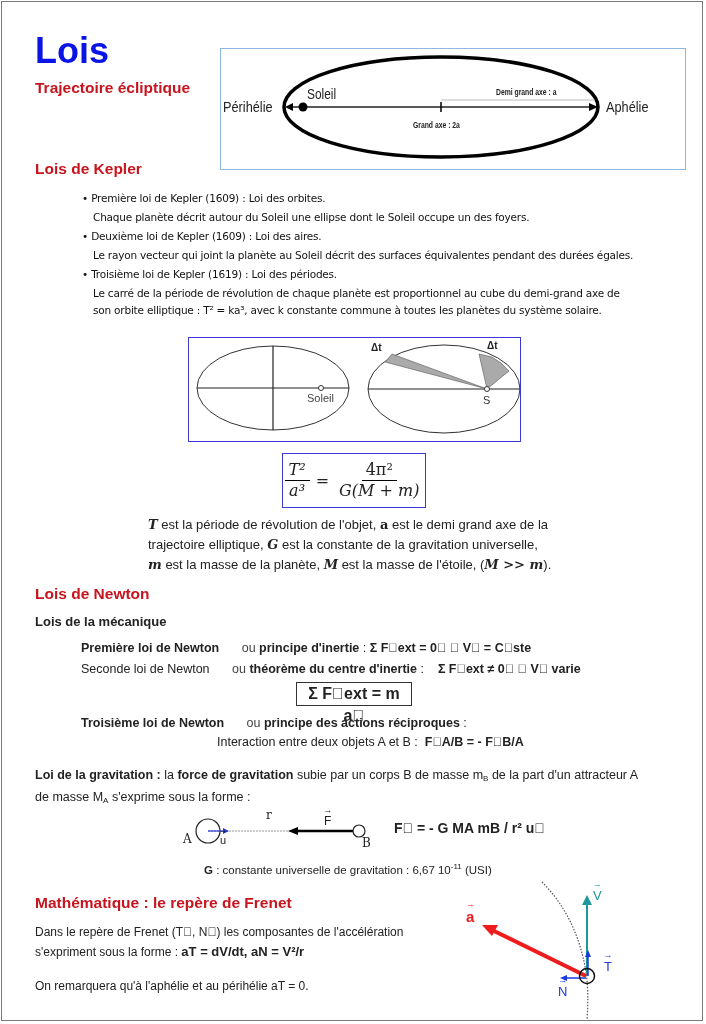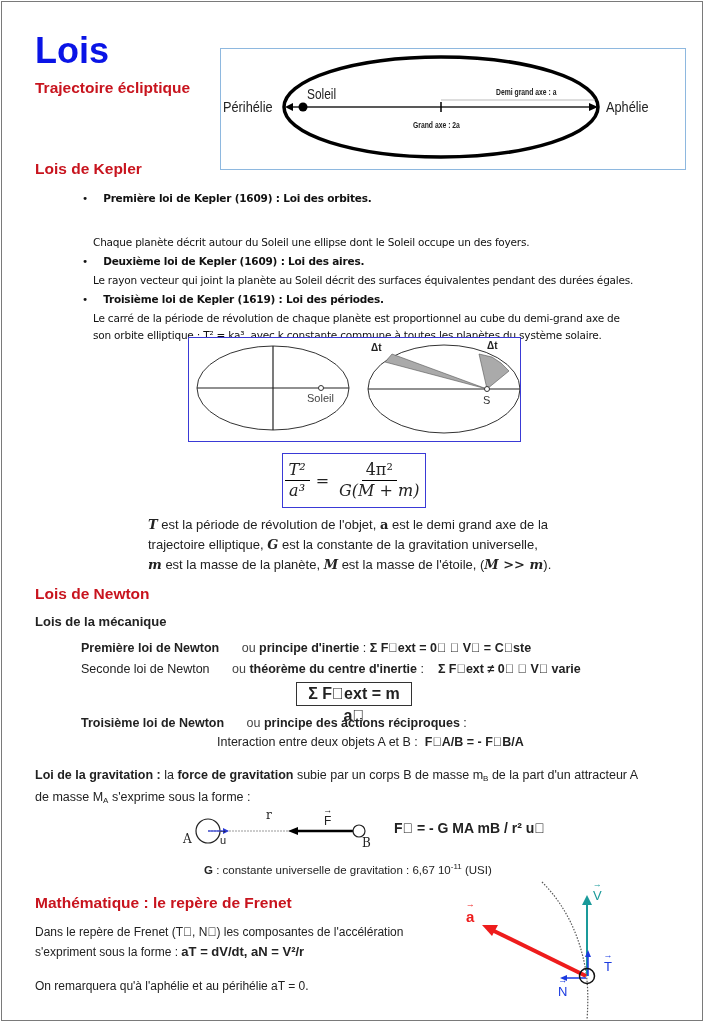--- a/index.html
+++ b/index.html
@@ -3,21 +3,21 @@
 <meta charset="utf-8">
 <style>
   html, body { margin:0; padding:0; background:#ffffff; }
   body { width:706px; height:1024px; position:relative; overflow:hidden; font-family:"Liberation Sans", sans-serif; color:#222; }
   .page { position:absolute; left:1px; top:1px; width:702px; height:1020px; border:1px solid #7a7a7a; box-sizing:border-box; background:#fff; }
   .abs { position:absolute; }
   .title { left:33px; top:28px; font-size:36px; font-weight:bold; color:#0a14e6; }
   .h2 { font-size:15.5px; font-weight:bold; color:#c8141e; }
   .h3 { font-size:13px; font-weight:bold; color:#222; }
   .kep { font-family:"DejaVu Sans", sans-serif; font-size:10.5px; letter-spacing:-0.2px; color:#111; }
-  .kep b { font-weight:bold;margin-left:12px; }
+  .kep b { font-weight:normal; }
   .fig-box { border:1px solid #8eb8df; background:#fff; }
   .blue-box { border:1.5px solid #3a3ad6; background:#fff; }
   .frac { display:inline-flex; flex-direction:column; align-items:center; font-family:"DejaVu Serif", serif; font-size:16px; }
   .frac .num { padding:0 4px; border-bottom:1px solid #000; line-height:20px; }
   .frac .den { padding:0 4px; line-height:20px; }
   .vec { position:relative; display:inline-block; }
   .vec::before { content:"\2192"; position:absolute; left:50%; transform:translateX(-50%); top:-9px; font-size:9px; font-weight:bold; }
   sub { font-size:8px; vertical-align:-2px; }
   sup { font-size:8px; }
   .gray { color:#444; font-weight:normal;padding-left:19px; }
@@ -45,21 +45,21 @@
     <div class="abs" style="left:385px; top:49px; font-size:15px; transform:scaleX(0.85); transform-origin:left;">Aphélie</div>
     <div class="abs" style="left:86px; top:37px; font-size:14px; transform:scaleX(0.85); transform-origin:left;">Soleil</div>
     <div class="abs" style="left:275px; top:38px; font-size:8.5px; font-weight:bold; transform:scaleX(0.8); transform-origin:left;">Demi grand axe : a</div>
     <div class="abs" style="left:192px; top:71px; font-size:8.5px; font-weight:bold; transform:scaleX(0.8); transform-origin:left;">Grand axe : 2a</div>
   </div>
 
   <div class="abs h2" style="left:33px; top:158px;">Lois de Kepler</div>
 
   <div class="abs kep" style="left:80px; top:190px; width:590px;">
     <div style="height:19px;">• <b>Première loi de Kepler (1609) : Loi des orbites.</b></div>
-    <div style="height:19px; padding-left:11px;margin-top:25px;">Chaque planète décrit autour du Soleil une ellipse dont le Soleil occupe un des foyers.</div>
+    <div style="height:19px; padding-left:11px;">Chaque planète décrit autour du Soleil une ellipse dont le Soleil occupe un des foyers.</div>
     <div style="height:19px;">• <b>Deuxième loi de Kepler (1609) : Loi des aires.</b></div>
     <div style="height:19px; padding-left:11px;">Le rayon vecteur qui joint la planète au Soleil décrit des surfaces équivalentes pendant des durées égales.</div>
     <div style="height:19px;">• <b>Troisième loi de Kepler (1619) : Loi des périodes.</b></div>
     <div style="height:17px; padding-left:11px;">Le carré de la période de révolution de chaque planète est proportionnel au cube du demi-grand axe de</div>
     <div style="height:17px; padding-left:11px;">son orbite elliptique : T² = ka³, avec k constante commune à toutes les planètes du système solaire.</div>
   </div>
 
   <div class="abs blue-box" style="left:186px; top:335px; width:331px; height:103px;">
     <svg width="331" height="103" style="position:absolute;left:0;top:0">
       <ellipse cx="84" cy="50" rx="76" ry="42" fill="none" stroke="#333" stroke-width="1"></ellipse>

